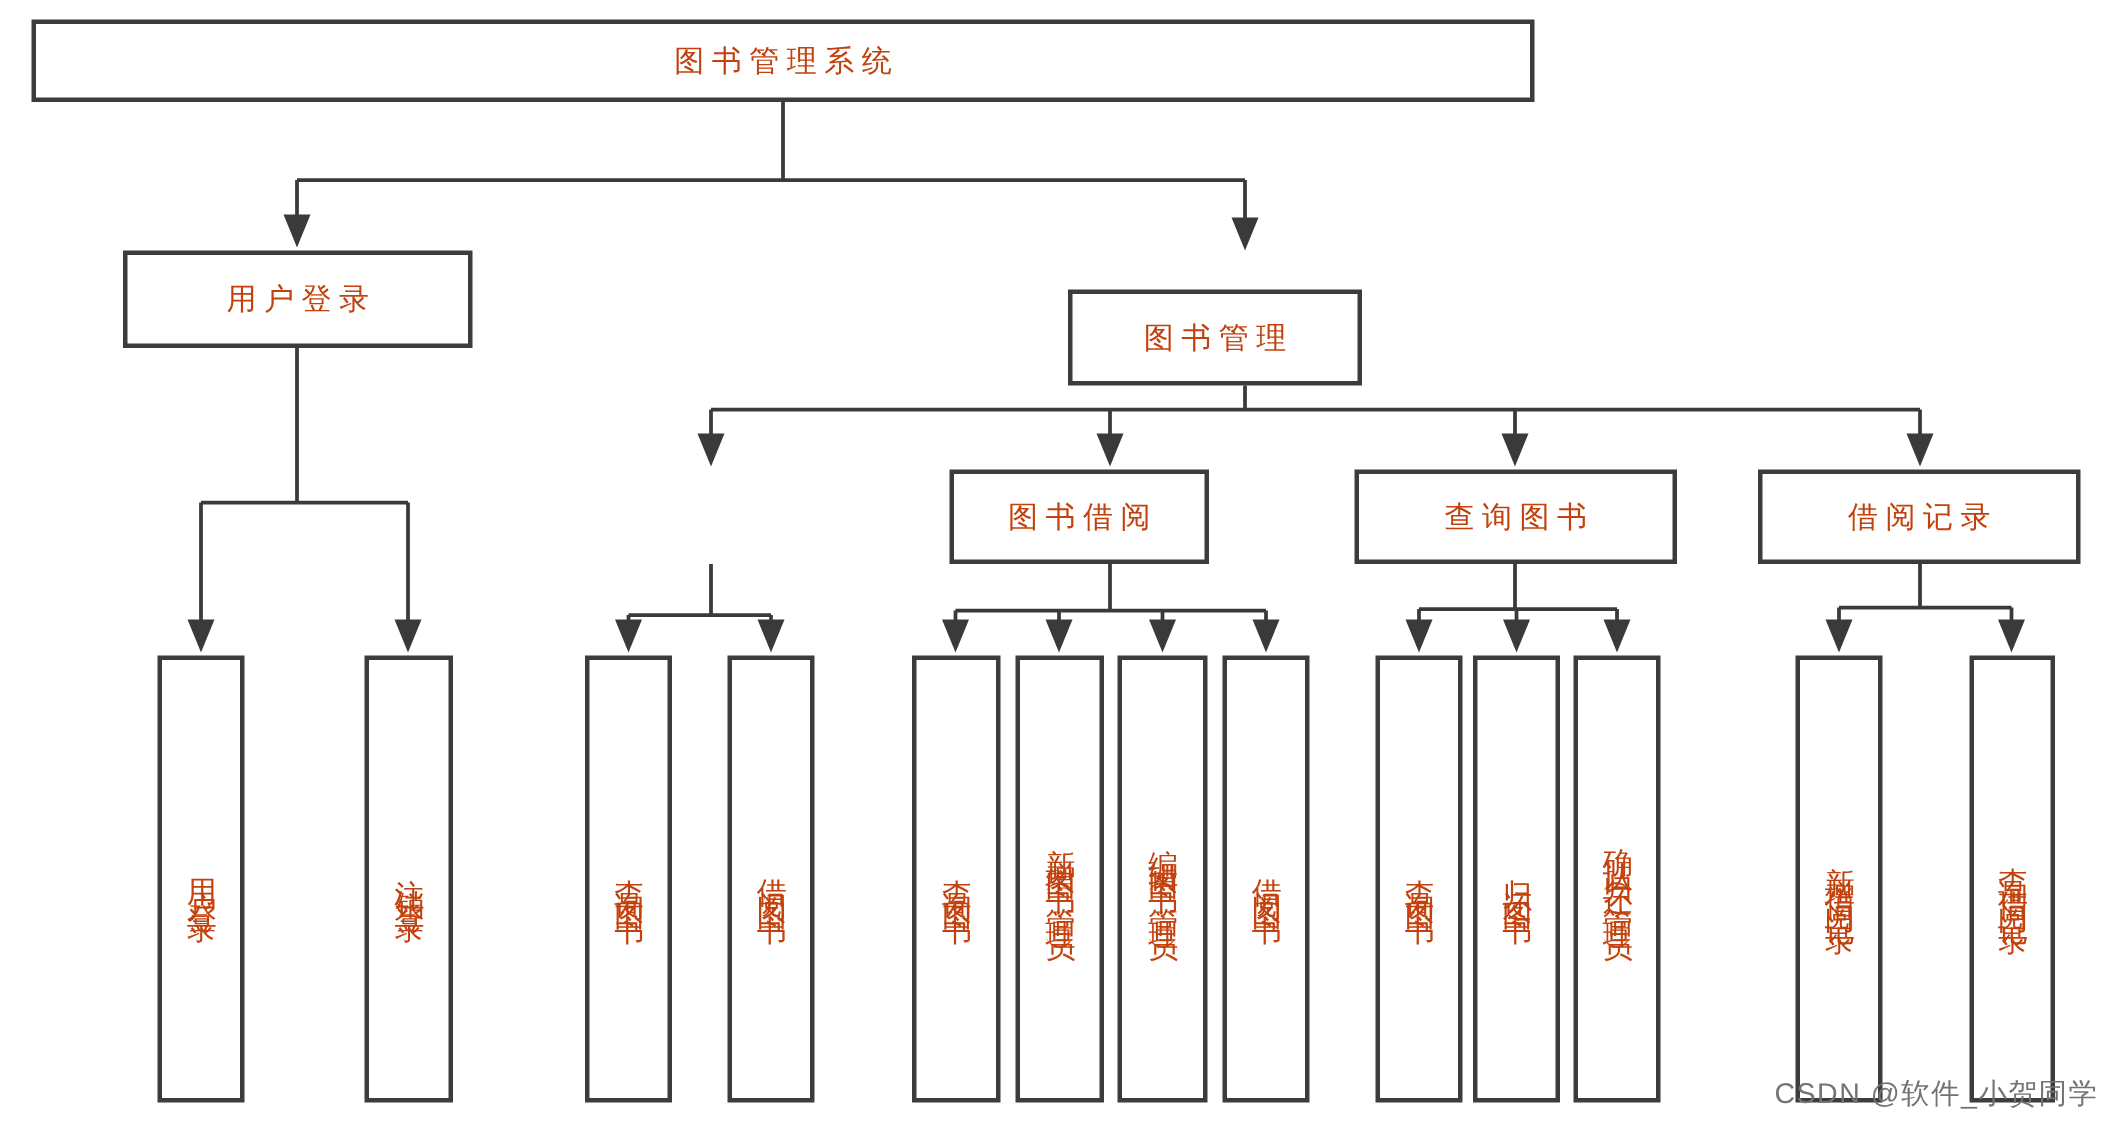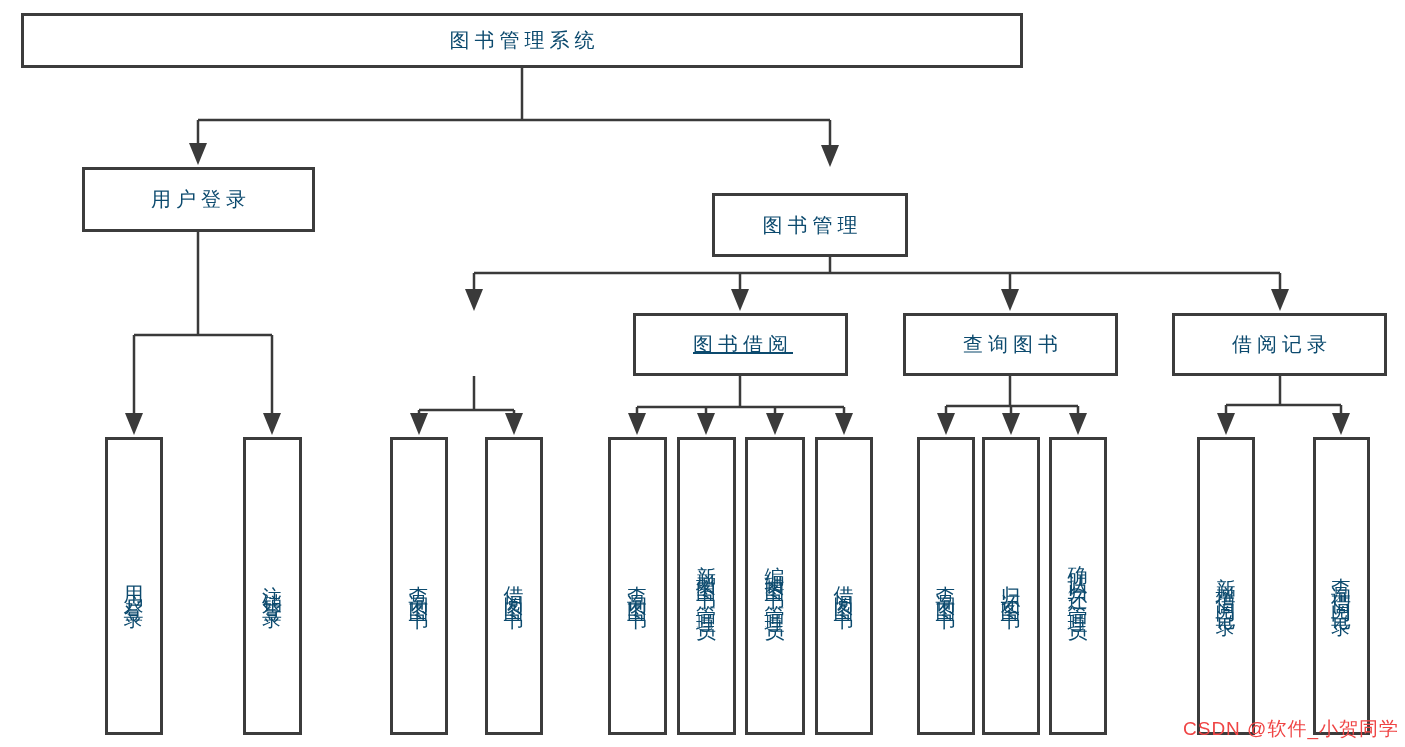--- a/index.html
+++ b/index.html
@@ -15,21 +15,21 @@
     position: absolute;
     left: 0; top: 0;
     width: 1405px; height: 747px;
     pointer-events: none;
   }
   .box, .vbox {
     position: absolute;
     box-sizing: border-box;
     background: #ffffff;
     border: 3px solid #3c3c3c;
-    color: #0c4a6e;
+    color: #c2410c;
     display: flex;
     align-items: center;
     justify-content: center;
     font-size: 20px;
   }
   .box {
     letter-spacing: 5px;
     text-indent: 5px; 
     white-space: nowrap;
   }
@@ -37,21 +37,21 @@
     writing-mode: vertical-rl;
     letter-spacing: 8px;
     line-height: 1;
   }
   .watermark {
     position: absolute;
     left: 1183px;
     top: 716px;
     font-size: 19px;
     letter-spacing: 1px;
-    color: #ef4444;
+    color: #737373;
     white-space: nowrap;
   }
 </style>
 </head>
 <body>
 
 <div class="canvas">
 
   <svg class="lines" viewBox="0 0 1405 747" xmlns="http://www.w3.org/2000/svg">
     <g stroke="#3a3a3a" stroke-width="2.5" fill="none">
@@ -117,21 +117,21 @@
       <polygon points="1217,413 1235,413 1226,435"></polygon>
       <polygon points="1332,413 1350,413 1341,435"></polygon>
     </g>
   </svg>
 
   <div class="box" style="left:21px; top:13px; width:1002px; height:55px;">图书管理系统</div>
 
   <div class="box" style="left:82px; top:167px; width:233px; height:65px;">用户登录</div>
   <div class="box" style="left:712px; top:169px; width:196px; height:64px;margin-top:24px;">图书管理</div>
 
-  <div class="box" style="left:633px; top:313px; width:215px; height:63px;text-decoration:underline;">图书借阅</div>
+  <div class="box" style="left:633px; top:313px; width:173px; height:63px;">图书借阅</div>
   <div class="box" style="left:903px; top:313px; width:215px; height:63px;">查询图书</div>
   <div class="box" style="left:1172px; top:313px; width:215px; height:63px;">借阅记录</div>
 
   <div class="vbox" style="left:105px; top:437px; width:58px; height:298px;">用户登录</div>
   <div class="vbox" style="left:243px; top:437px; width:59px; height:298px;">注销登录</div>
 
   <div class="vbox" style="left:390px; top:437px; width:58px; height:298px;">查询图书</div>
   <div class="vbox" style="left:485px; top:437px; width:58px; height:298px;">借阅图书</div>
 
   <div class="vbox" style="left:608px; top:437px; width:59px; height:298px;">查询图书</div>

